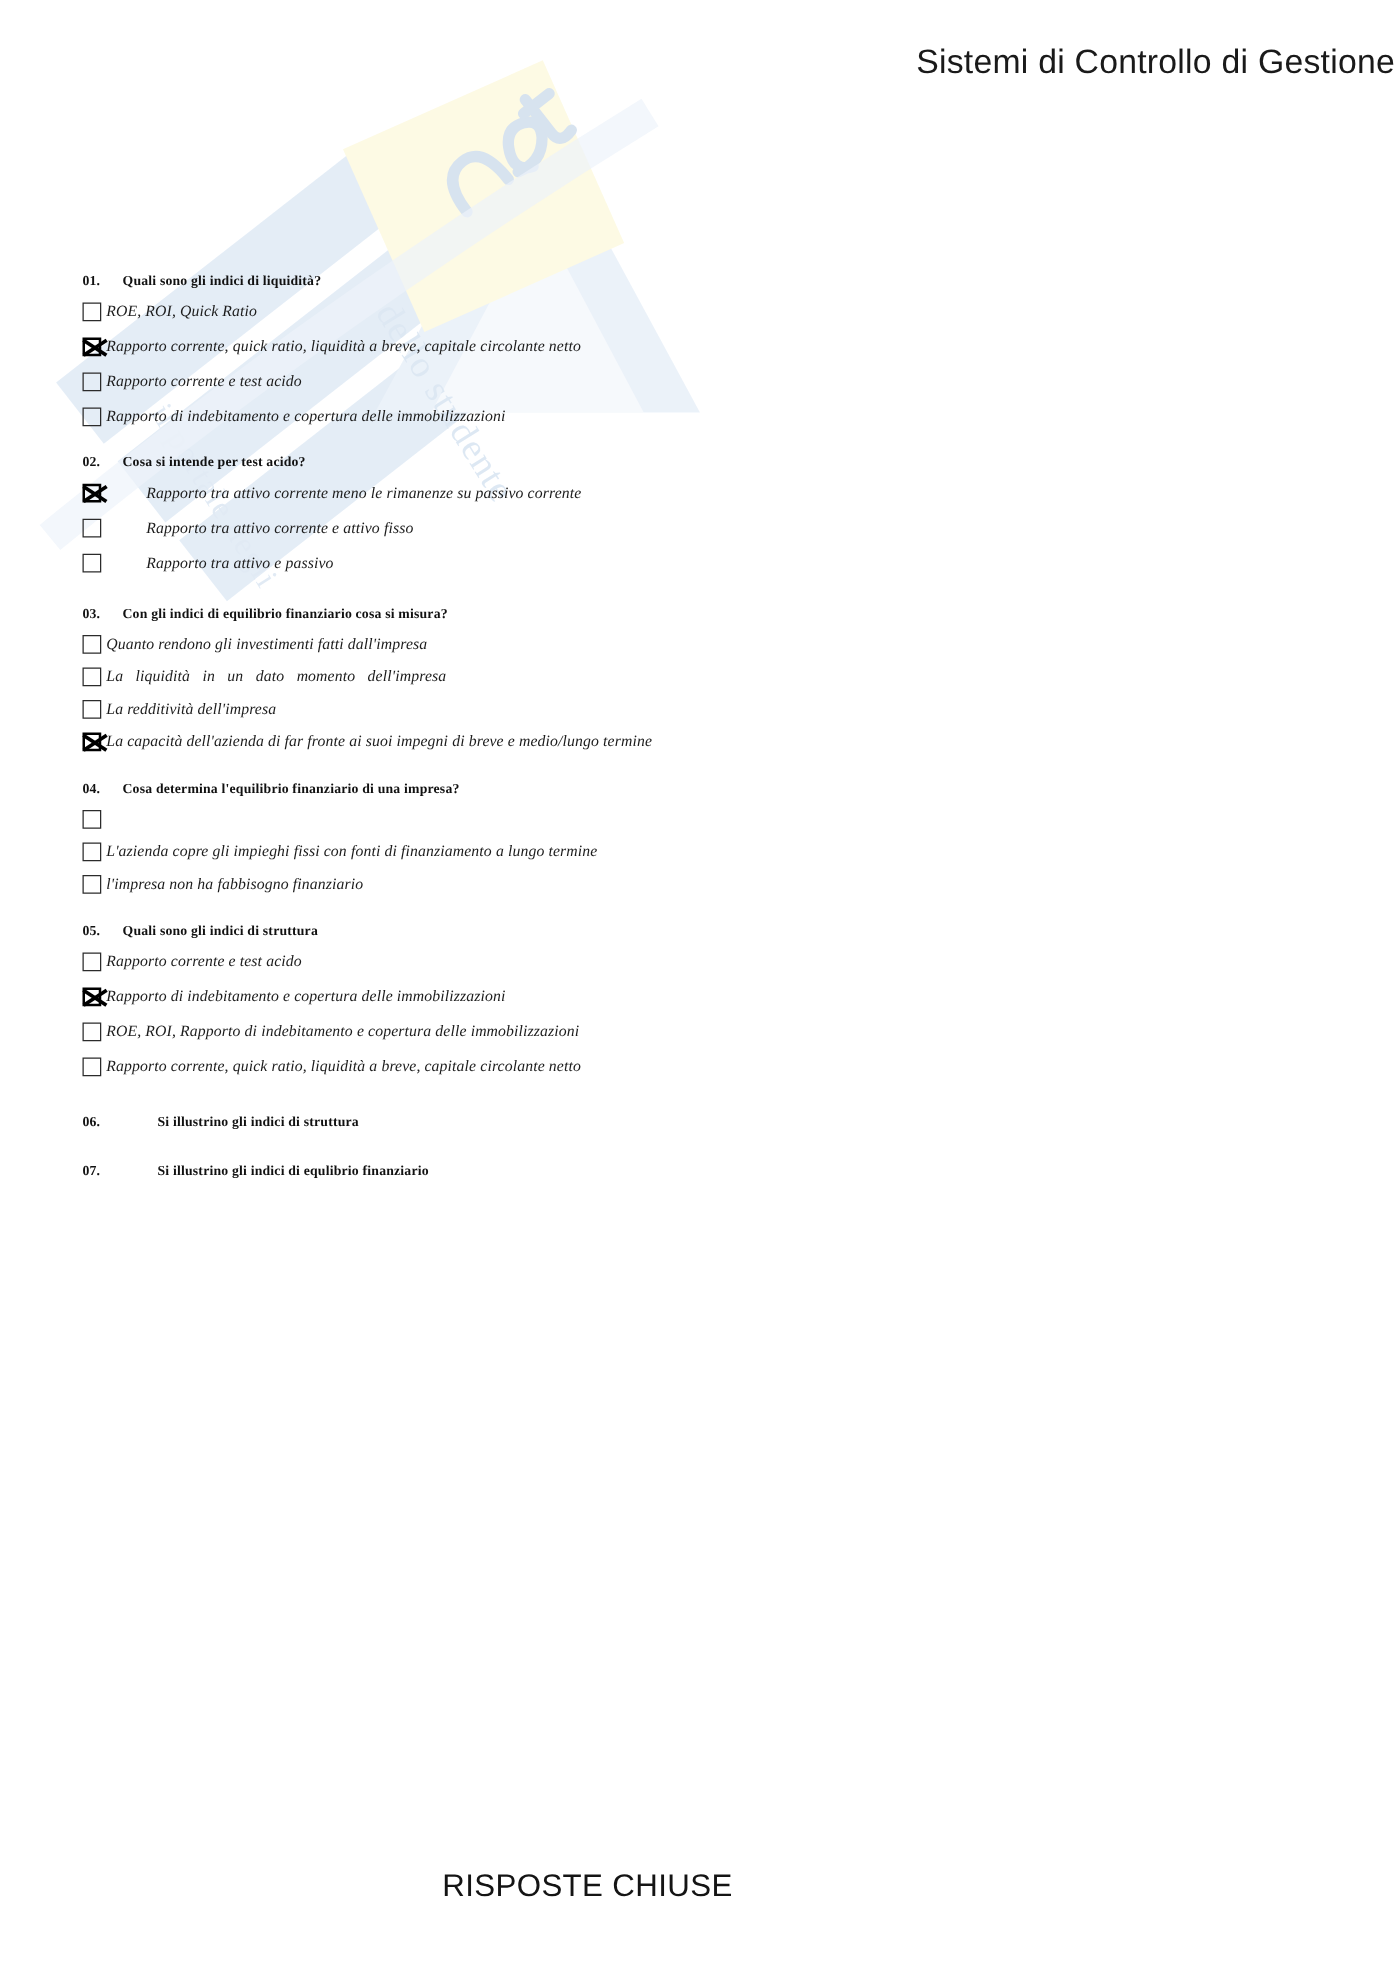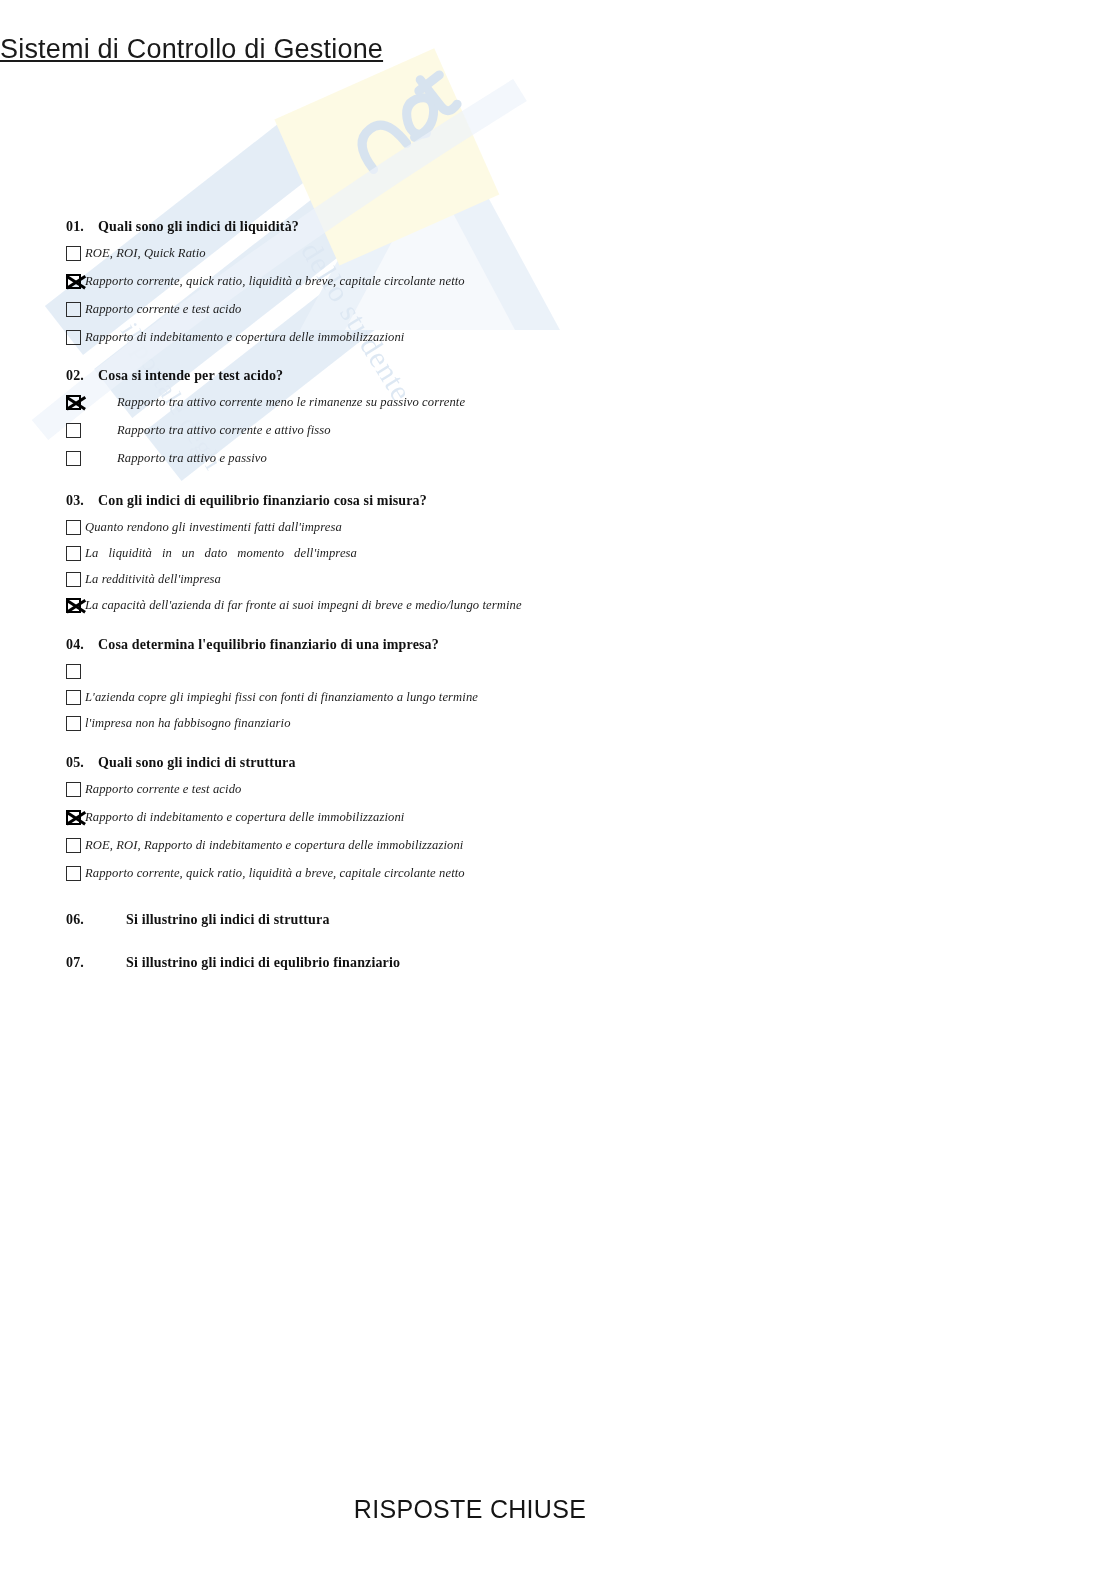--- a/index.html
+++ b/index.html
@@ -29,28 +29,27 @@
     pointer-events: none;
     z-index: 0;
   }
 
   
   .doc-title {
     position: absolute;
     left: 0;
     top: 34px;
     width: 1116px;
-    text-align: left;
+    text-align: right;
     font-family: "Liberation Sans", sans-serif;
     font-size: 27px;
     font-weight: 400;
     color: #1a1a1a;
     letter-spacing: 0.2px;
     z-index: 3;
-    text-decoration: underline;
   }
 
   
   .content {
     position: absolute;
     left: 66px;
     top: 219px;
     width: 560px;
     z-index: 2;
   }
@@ -58,21 +57,21 @@
   .question {
     margin-bottom: 17px;
   }
   .question.q-last { margin-bottom: 0; }
 
   .q-head {
     display: flex;
     align-items: baseline;
     font-family: "Liberation Serif", serif;
     font-weight: bold;
-    font-size: 14px;
+    font-size: 11px;
     color: #111111;
     letter-spacing: 0.15px;
     margin-bottom: 10px;
     white-space: nowrap;
   }
   .q-num {
     width: 32px;
     flex: 0 0 32px;
   }
   .q-text { flex: 1 1 auto; }

